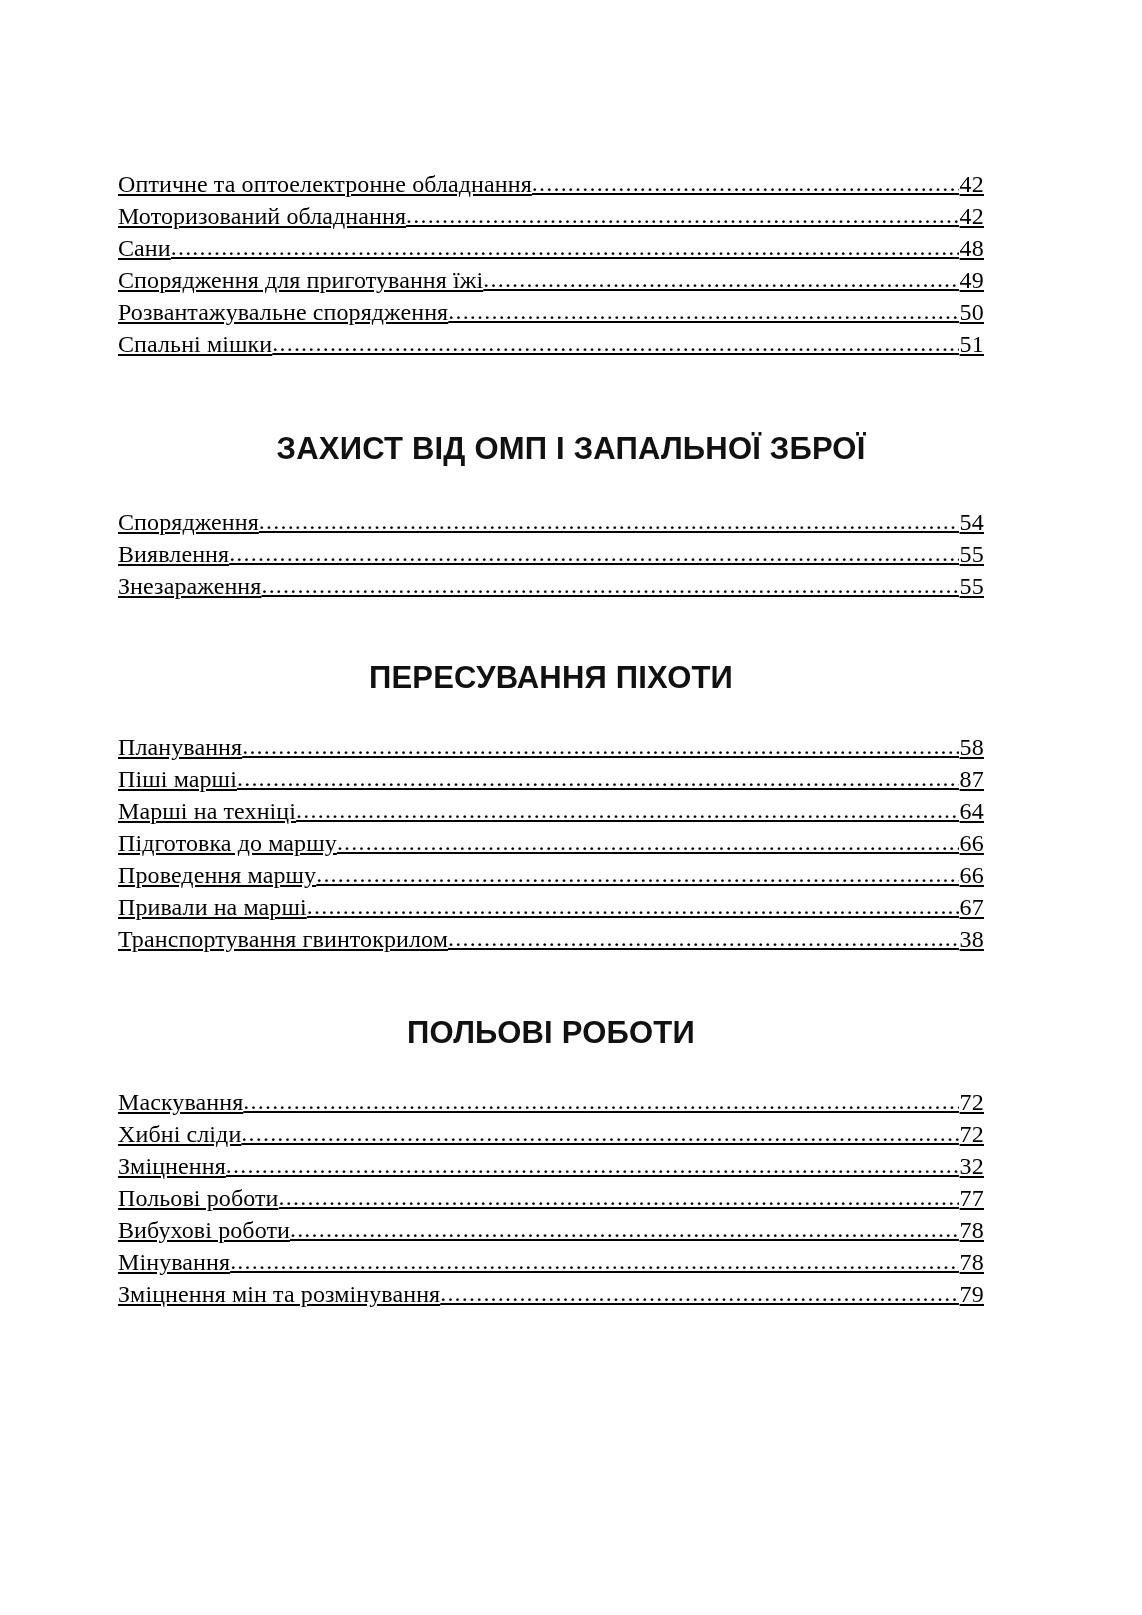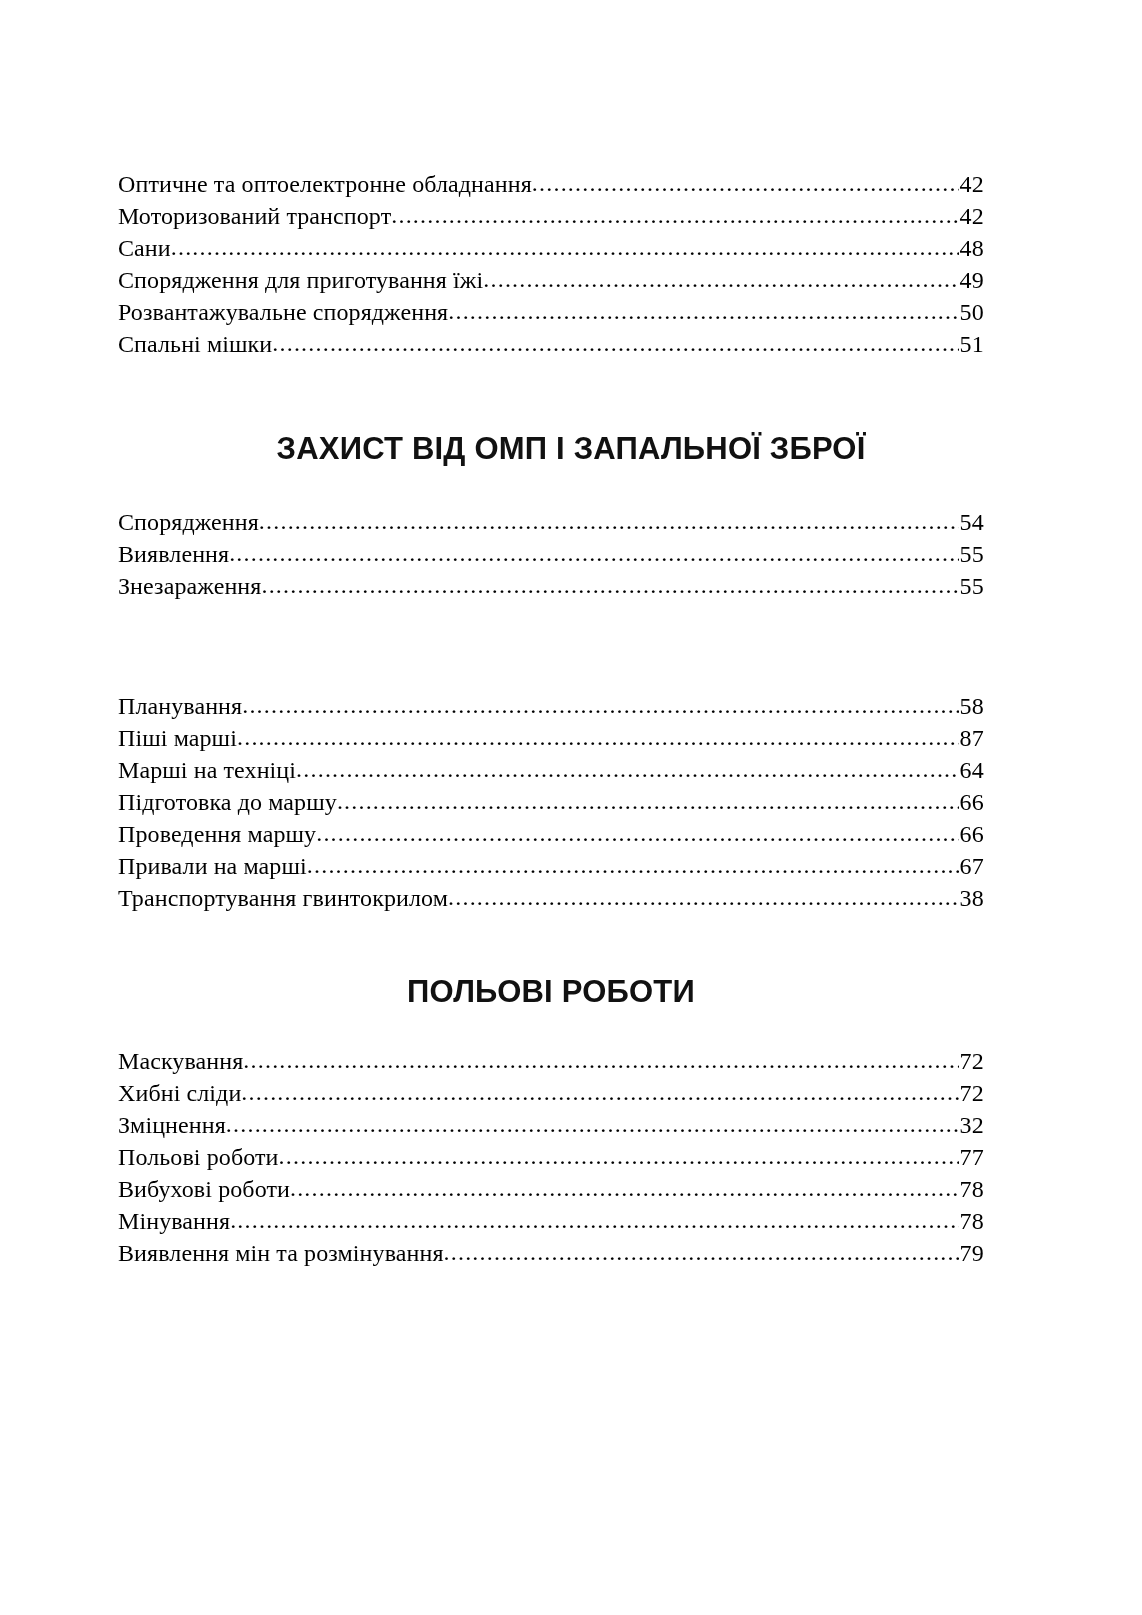--- a/index.html
+++ b/index.html
@@ -21,20 +21,21 @@
     left: 0;
     top: 0;
     width: 1142px;
     height: 1615px;
     box-sizing: border-box;
     padding: 168px 118px 0 118px;
   }
 
   .toc-block {
     width: 866px;
+    text-decoration: underline;
   }
 
   
   .toc-entry {
     display: flex;
     align-items: baseline;
     width: 100%;
     font-size: 24px;
     line-height: 32px;
     height: 32px;
@@ -103,21 +104,21 @@
 
 <div class="page">
 
   <div class="toc-block">
     <div class="toc-entry">
       <span class="toc-title">Оптичне та оптоелектронне обладнання</span>
       <span class="toc-leader"></span>
       <span class="toc-page">42</span>
     </div>
     <div class="toc-entry gap">
-      <span class="toc-title">Моторизований транспорт</span>
+      <span class="toc-title">Моторизований обладнання</span>
       <span class="toc-leader"></span>
       <span class="toc-page">42</span>
     </div>
     <div class="toc-entry">
       <span class="toc-title">Сани</span>
       <span class="toc-leader"></span>
       <span class="toc-page">48</span>
     </div>
     <div class="toc-entry gap">
       <span class="toc-title">Спорядження для приготування їжі</span>
@@ -155,20 +156,21 @@
     </div>
     <div class="toc-entry">
       <span class="toc-title">Знезараження</span>
       <span class="toc-leader"></span>
       <span class="toc-page">55</span>
     </div>
   </div>
 
   <div class="sp-list-to-heading2"></div>
 
+  <div class="section-heading">ПЕРЕСУВАННЯ ПІХОТИ</div>
 
   <div class="sp-heading2-to-list"></div>
 
   <div class="toc-block">
     <div class="toc-entry">
       <span class="toc-title">Планування</span>
       <span class="toc-leader"></span>
       <span class="toc-page">58</span>
     </div>
     <div class="toc-entry gap">
@@ -234,19 +236,19 @@
       <span class="toc-title">Вибухові роботи</span>
       <span class="toc-leader"></span>
       <span class="toc-page">78</span>
     </div>
     <div class="toc-entry">
       <span class="toc-title">Мінування</span>
       <span class="toc-leader"></span>
       <span class="toc-page">78</span>
     </div>
     <div class="toc-entry">
-      <span class="toc-title">Виявлення мін та розмінування</span>
+      <span class="toc-title">Зміцнення мін та розмінування</span>
       <span class="toc-leader"></span>
       <span class="toc-page">79</span>
     </div>
   </div>
 
 </div>
 
 </body></html>

